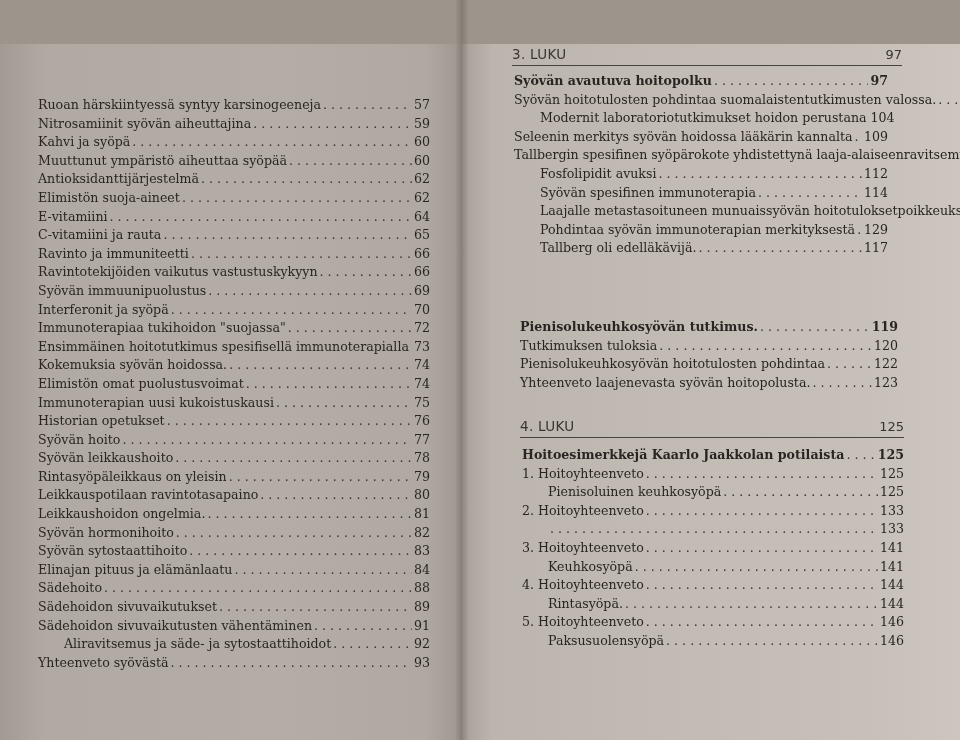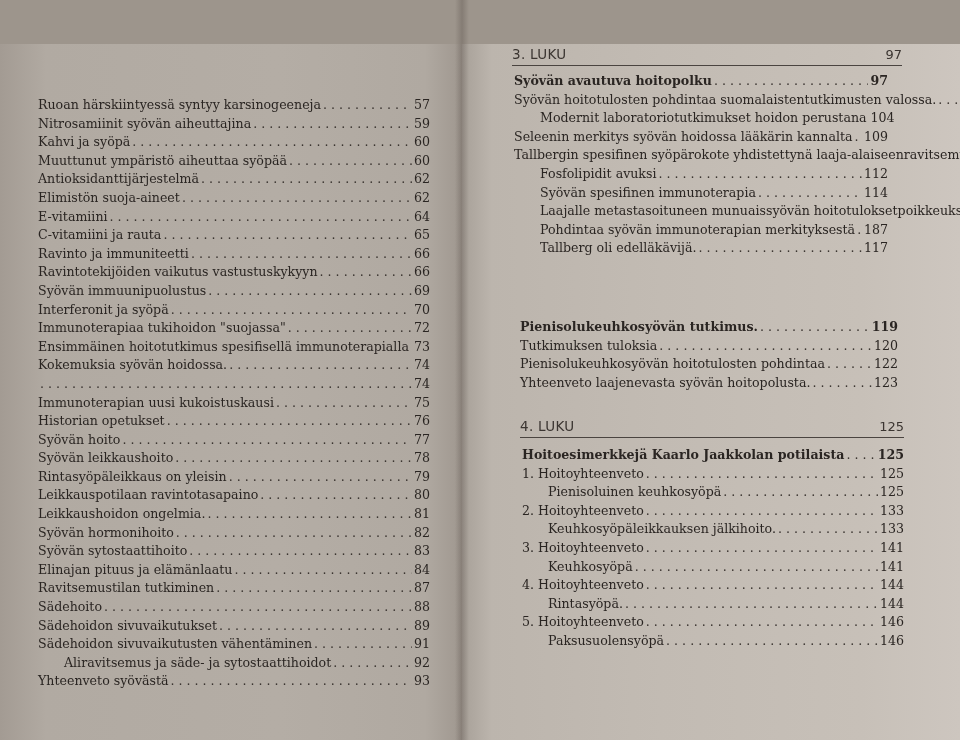--- a/index.html
+++ b/index.html
@@ -136,20 +136,21 @@
         <span class="toc-title">Ensimmäinen hoitotutkimus spesifisellä immunoterapialla</span>
         <span class="toc-leader"></span>
         <span class="toc-page">73</span>
       </li>
     <li class="toc-row">
         <span class="toc-title">Kokemuksia syövän hoidossa.</span>
         <span class="toc-leader"></span>
         <span class="toc-page">74</span>
       </li>
     <li class="toc-row">
+        <span class="toc-title">Elimistön omat puolustusvoimat</span>
         <span class="toc-leader"></span>
         <span class="toc-page">74</span>
       </li>
     <li class="toc-row">
         <span class="toc-title">Immunoterapian uusi kukoistuskausi</span>
         <span class="toc-leader"></span>
         <span class="toc-page">75</span>
       </li>
     <li class="toc-row">
         <span class="toc-title">Historian opetukset</span>
@@ -188,25 +189,20 @@
       </li>
     <li class="toc-row">
         <span class="toc-title">Syövän sytostaattihoito</span>
         <span class="toc-leader"></span>
         <span class="toc-page">83</span>
       </li>
     <li class="toc-row">
         <span class="toc-title">Elinajan pituus ja elämänlaatu</span>
         <span class="toc-leader"></span>
         <span class="toc-page">84</span>
-      </li>
-    <li class="toc-row">
-        <span class="toc-title">Ravitsemustilan tutkiminen</span>
-        <span class="toc-leader"></span>
-        <span class="toc-page">87</span>
       </li>
     <li class="toc-row">
         <span class="toc-title">Sädehoito</span>
         <span class="toc-leader"></span>
         <span class="toc-page">88</span>
       </li>
     <li class="toc-row">
         <span class="toc-title">Sädehoidon sivuvaikutukset</span>
         <span class="toc-leader"></span>
         <span class="toc-page">89</span>
@@ -283,21 +279,21 @@
     <span class="line1">Laajalle metastasoituneen munuaissyövän hoitotulokset</span>
     <span class="line2">
         <span class="toc-title">poikkeuksellisen hyviä</span>
         <span class="toc-leader"></span>
         <span class="toc-page">114</span>
       </span>
   </li>
   <li class="toc-row indent">
       <span class="toc-title">Pohdintaa syövän immunoterapian merkityksestä</span>
       <span class="toc-leader"></span>
-      <span class="toc-page">187</span>
+      <span class="toc-page">129</span>
     </li>
   <li class="toc-row indent">
       <span class="toc-title">Tallberg oli edelläkävijä.</span>
       <span class="toc-leader"></span>
       <span class="toc-page">117</span>
     </li>
 </ul>
 
 <ul class="toc toc-right-b">
   <li class="toc-row bold">
@@ -342,21 +338,20 @@
       <span class="toc-title">Pienisoluinen keuhkosyöpä</span>
       <span class="toc-leader"></span>
       <span class="toc-page">125</span>
     </li>
   <li class="toc-row">
       <span class="toc-title">2. Hoitoyhteenveto</span>
       <span class="toc-leader"></span>
       <span class="toc-page">133</span>
     </li>
   <li class="toc-row indent">
-      <span class="toc-title">Keuhkosyöpäleikkauksen jälkihoito.</span>
       <span class="toc-leader"></span>
       <span class="toc-page">133</span>
     </li>
   <li class="toc-row">
       <span class="toc-title">3. Hoitoyhteenveto</span>
       <span class="toc-leader"></span>
       <span class="toc-page">141</span>
     </li>
   <li class="toc-row indent">
       <span class="toc-title">Keuhkosyöpä</span>

